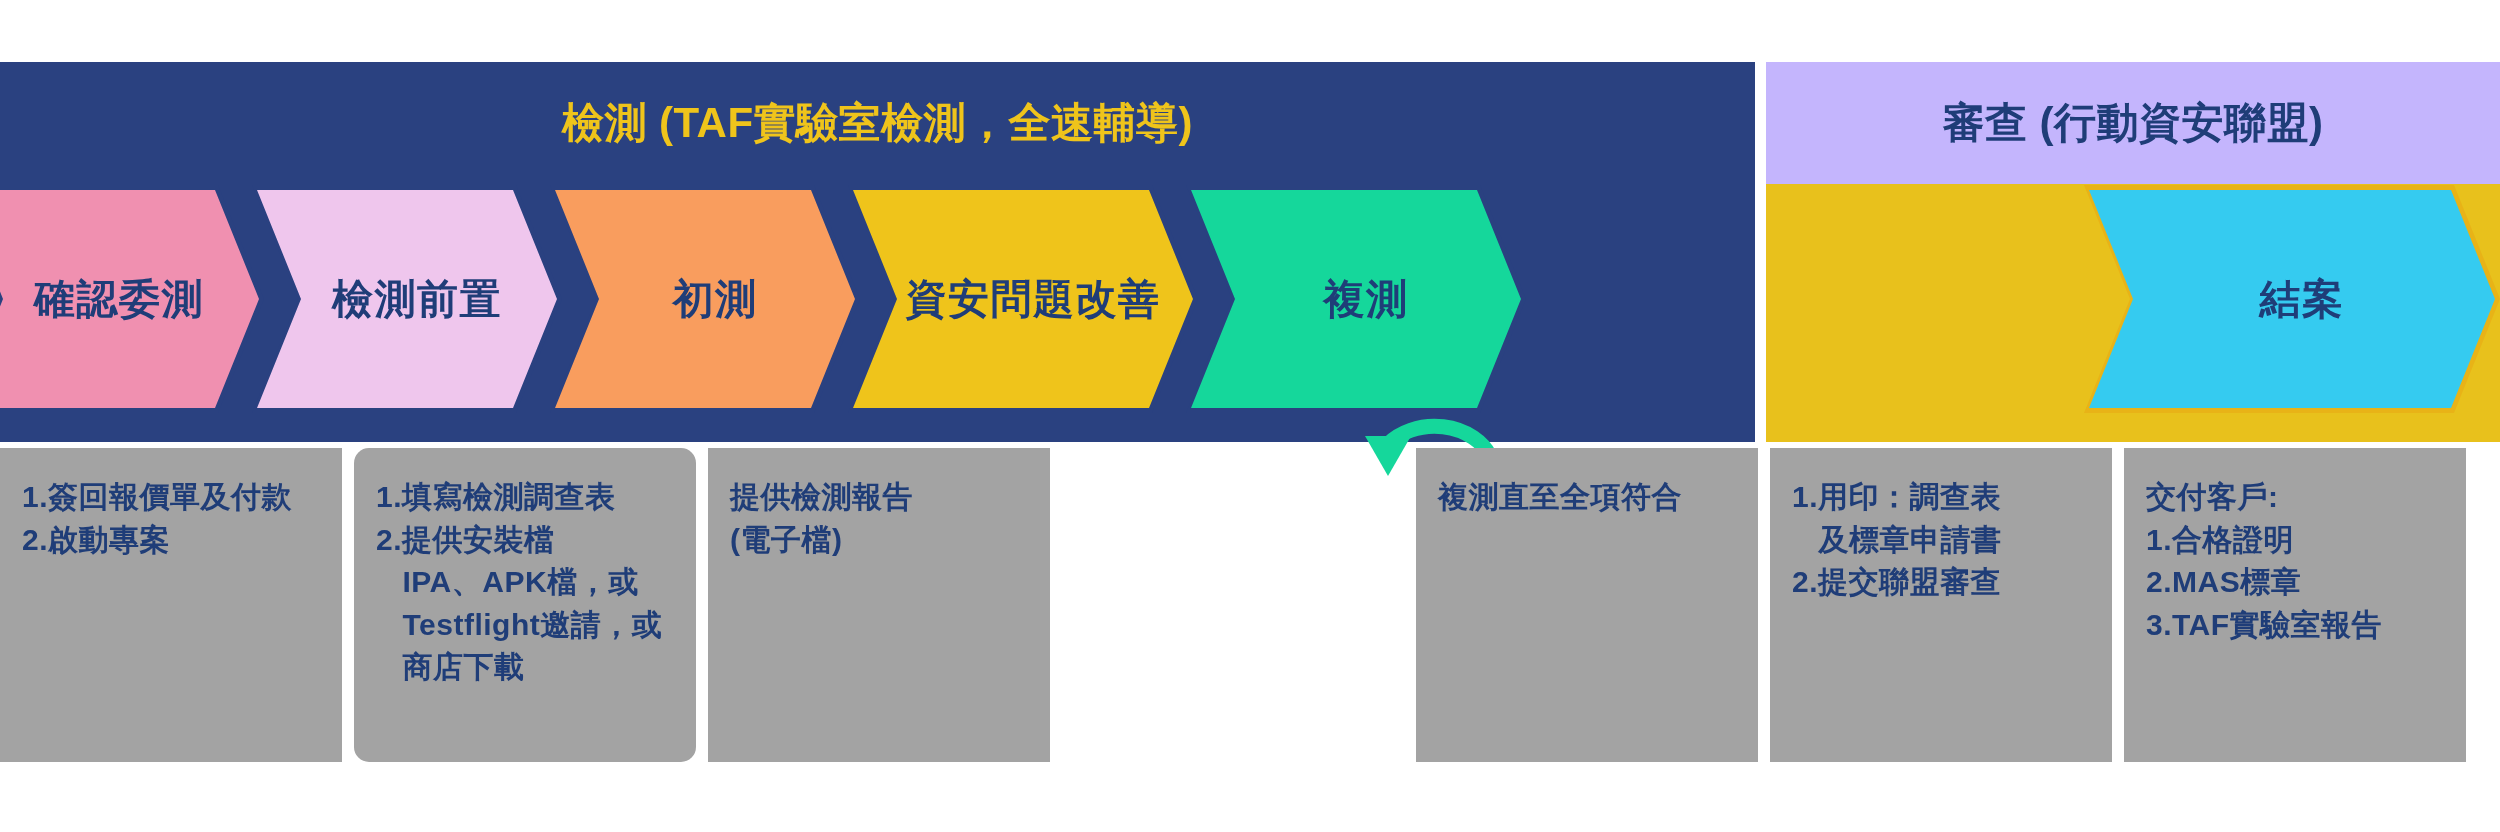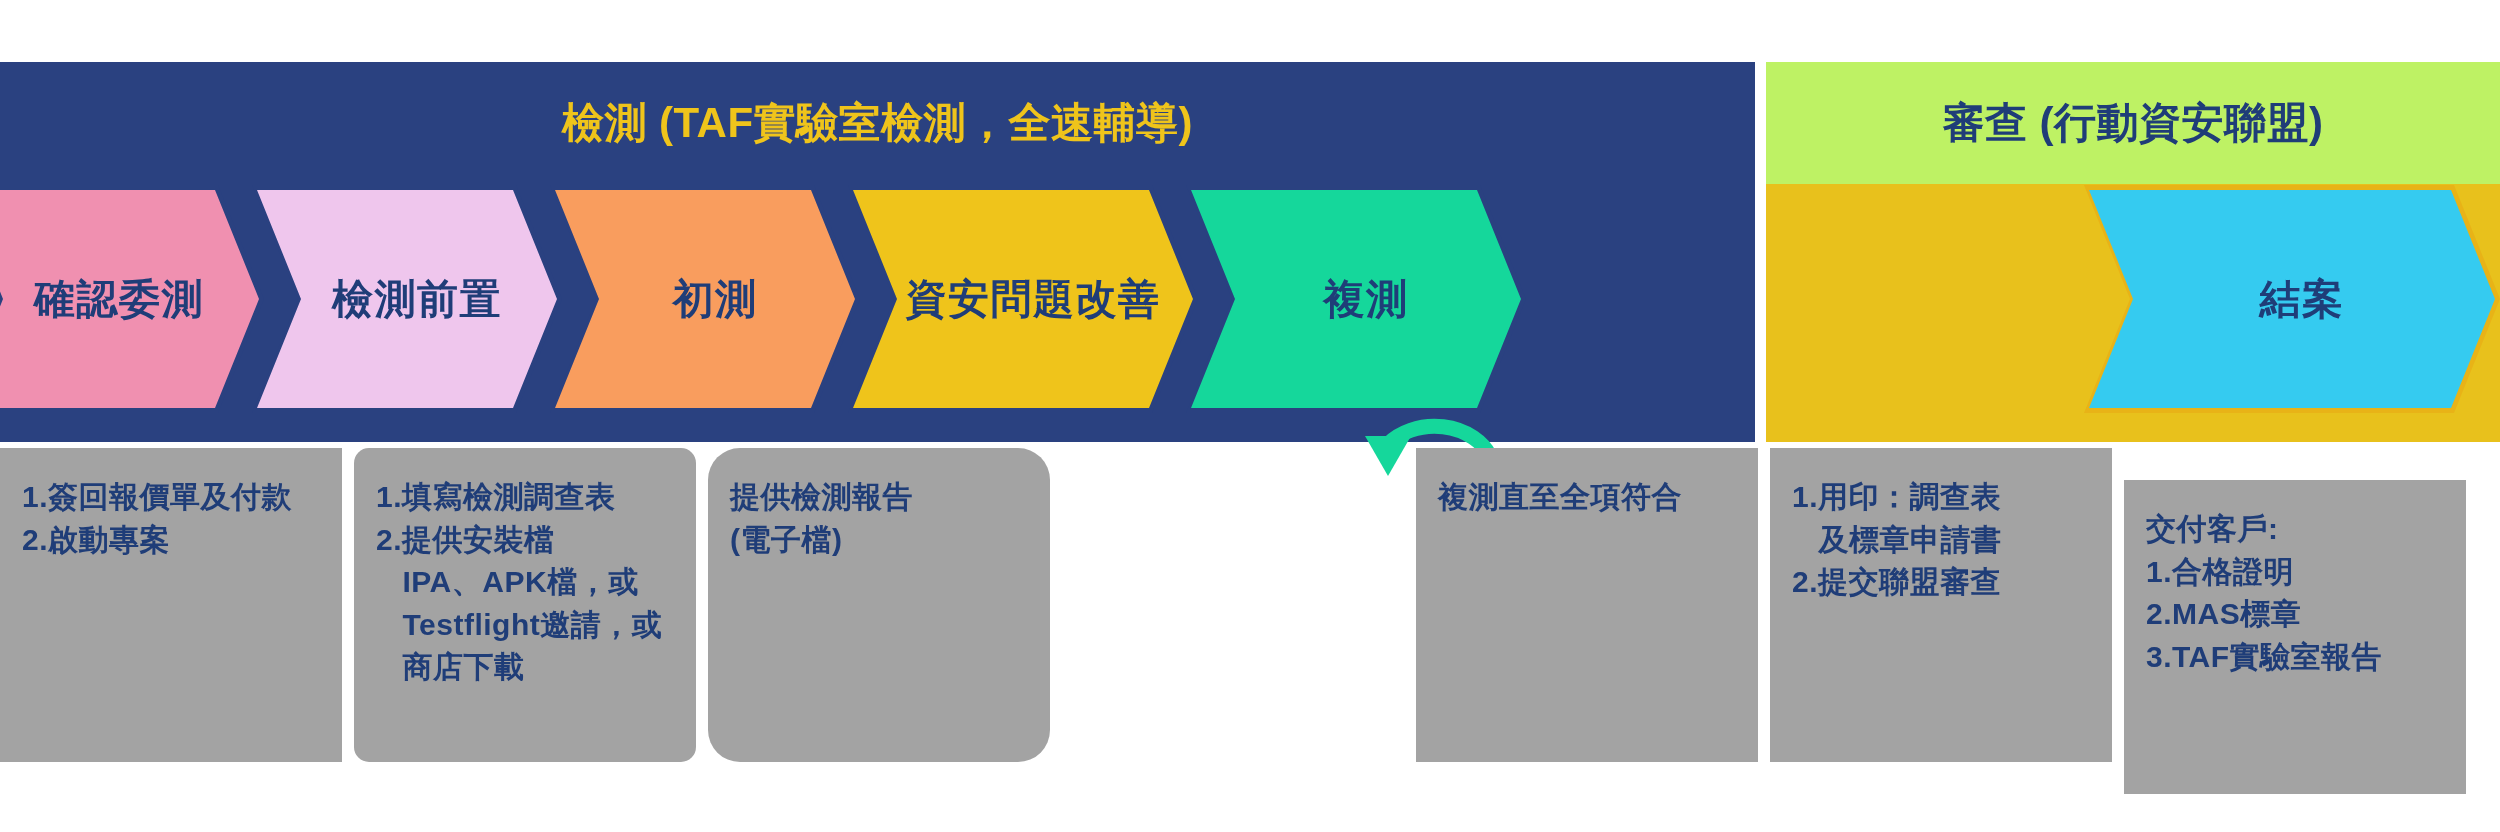--- a/index.html
+++ b/index.html
@@ -16,21 +16,21 @@
     display:flex;align-items:center;justify-content:center;
     font-weight:bold;
     letter-spacing:.5px;
   }
   #band-test{
     left:0px;top:62px;width:1755px;height:122px;
     background:#2A4180;color:#EFC41B;font-size:42px;
   }
   #band-review{
     left:1766px;top:62px;width:734px;height:122px;
-    background:#bef264;color:#1F3D78;font-size:42px;
+    background:#c4b5fd;color:#1F3D78;font-size:42px;
   }
 
   
   .strip{position:absolute;}
   #strip-blue{left:0px;top:184px;width:1755px;height:258px;background:#2A4180;}
   #strip-yellow{left:1766px;top:184px;width:734px;height:258px;background:#E8C11C;}
 
   
   #chevrons{position:absolute;left:0;top:185px;height:228px;width:2500px;}
 
@@ -155,37 +155,37 @@
     </div>
 
     <div class="dbox" style="left:354px;width:342px;border-radius:15px;">
       <div class="line">1.填寫檢測調查表</div>
       <div class="line">2.提供安裝檔</div>
       <div class="line">   IPA、APK檔，或</div>
       <div class="line">   Testflight邀請，或</div>
       <div class="line">   商店下載</div>
     </div>
 
-    <div class="dbox" style="left:708px;width:342px;border-radius:32px;">
+    <div class="dbox" style="left:708px;width:342px;">
       <div class="line">提供檢測報告</div>
       <div class="line">(電子檔)</div>
     </div>
 
 
     <div class="dbox" style="left:1416px;width:342px;">
       <div class="line">複測直至全項符合</div>
     </div>
 
     <div class="dbox" style="left:1770px;width:342px;">
       <div class="line">1.用印：調查表</div>
       <div class="line">   及標章申請書</div>
       <div class="line">2.提交聯盟審查</div>
     </div>
 
-    <div class="dbox" style="left:2124px;width:342px;margin-top:32px;">
+    <div class="dbox" style="left:2124px;width:342px;">
       <div class="line">交付客戶:</div>
       <div class="line">1.合格證明</div>
       <div class="line">2.MAS標章</div>
       <div class="line">3.TAF實驗室報告</div>
     </div>
 
   </div>
 
 </div>
 

